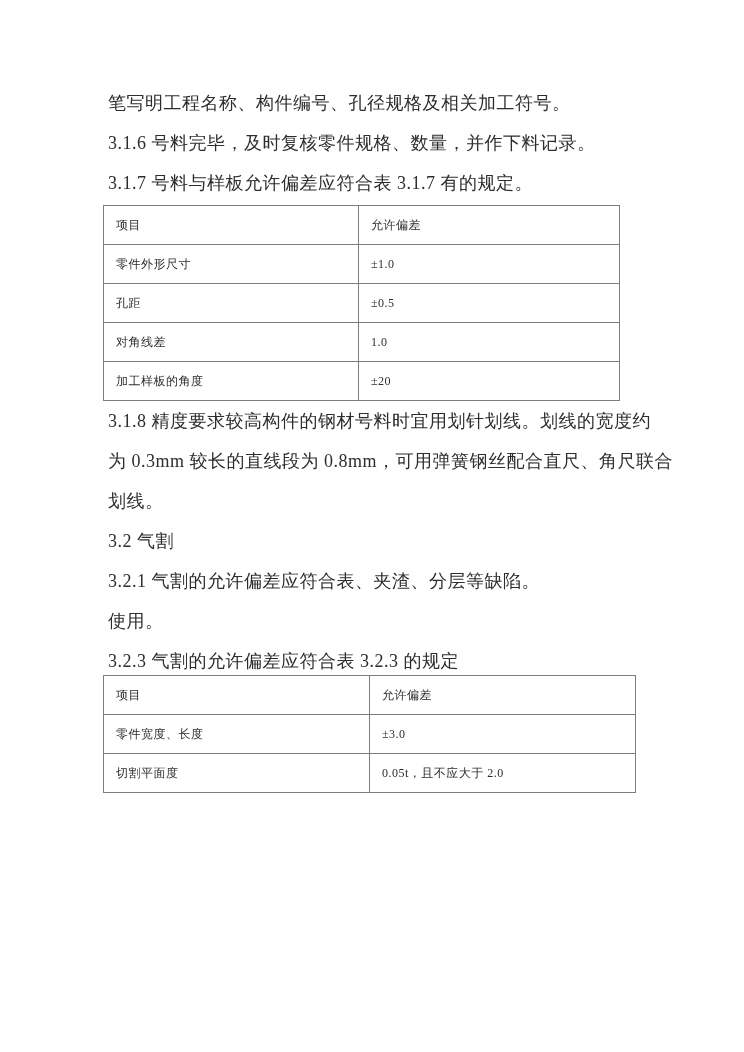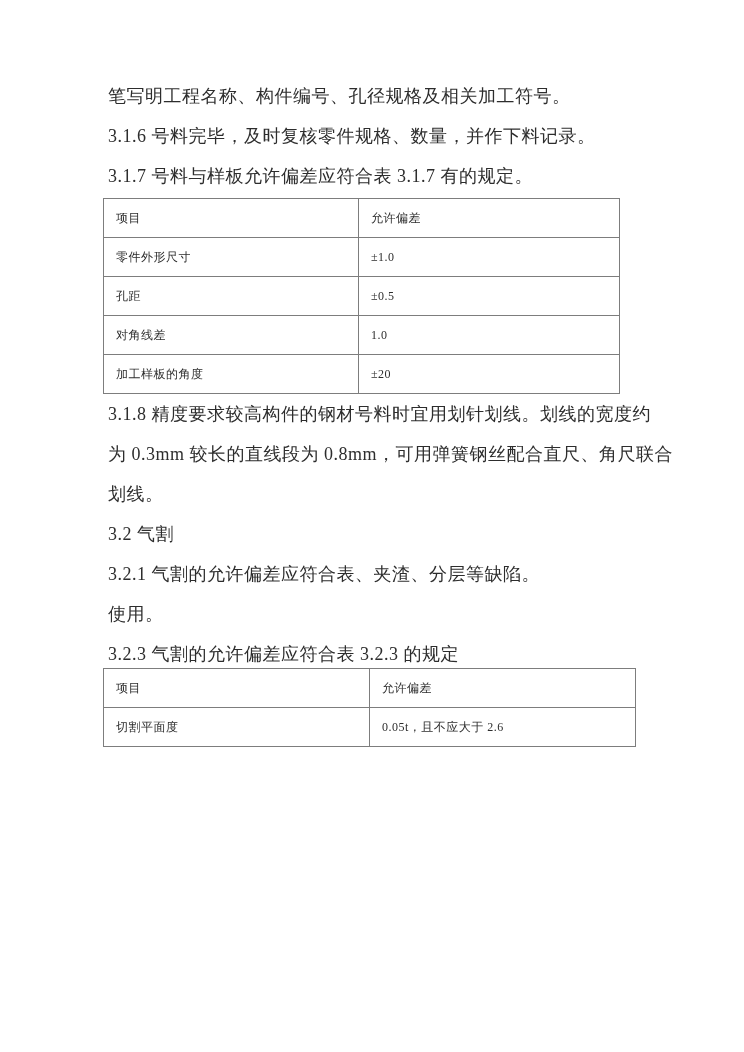--- a/index.html
+++ b/index.html
@@ -9,21 +9,21 @@
     height: 1052px;
     background: #ffffff;
     color: #2d2d2d;
     font-family: "Liberation Serif", "DejaVu Serif", serif;
     position: relative;
     overflow: hidden;
   }
   .page {
     position: absolute;
     left: 108px;
-    top: 76px;
+    top: 83px;
     width: 532px;
   }
   .ln {
     margin: 0;
     height: 40px;
     line-height: 40px;
     font-size: 18px;
     letter-spacing: 0.5px;
     white-space: nowrap;
   }
@@ -89,19 +89,23 @@
   <p class="ln">使用。</p>
   <p class="ln">3.2.3 气割的允许偏差应符合表 3.2.3 的规定</p>
 
   <table class="doc-table t323">
     <tbody>
       <tr>
         <td class="col-item">项目</td>
         <td class="col-val">允许偏差</td>
       </tr>
       <tr>
+        <td class="col-item">零件宽度、长度</td>
+        <td class="col-val">±3.0</td>
+      </tr>
+      <tr>
         <td class="col-item">切割平面度</td>
-        <td class="col-val">0.05t，且不应大于 2.6</td>
+        <td class="col-val">0.05t，且不应大于 2.0</td>
       </tr>
     </tbody>
   </table>
 
 </div>
 
 </body></html>

